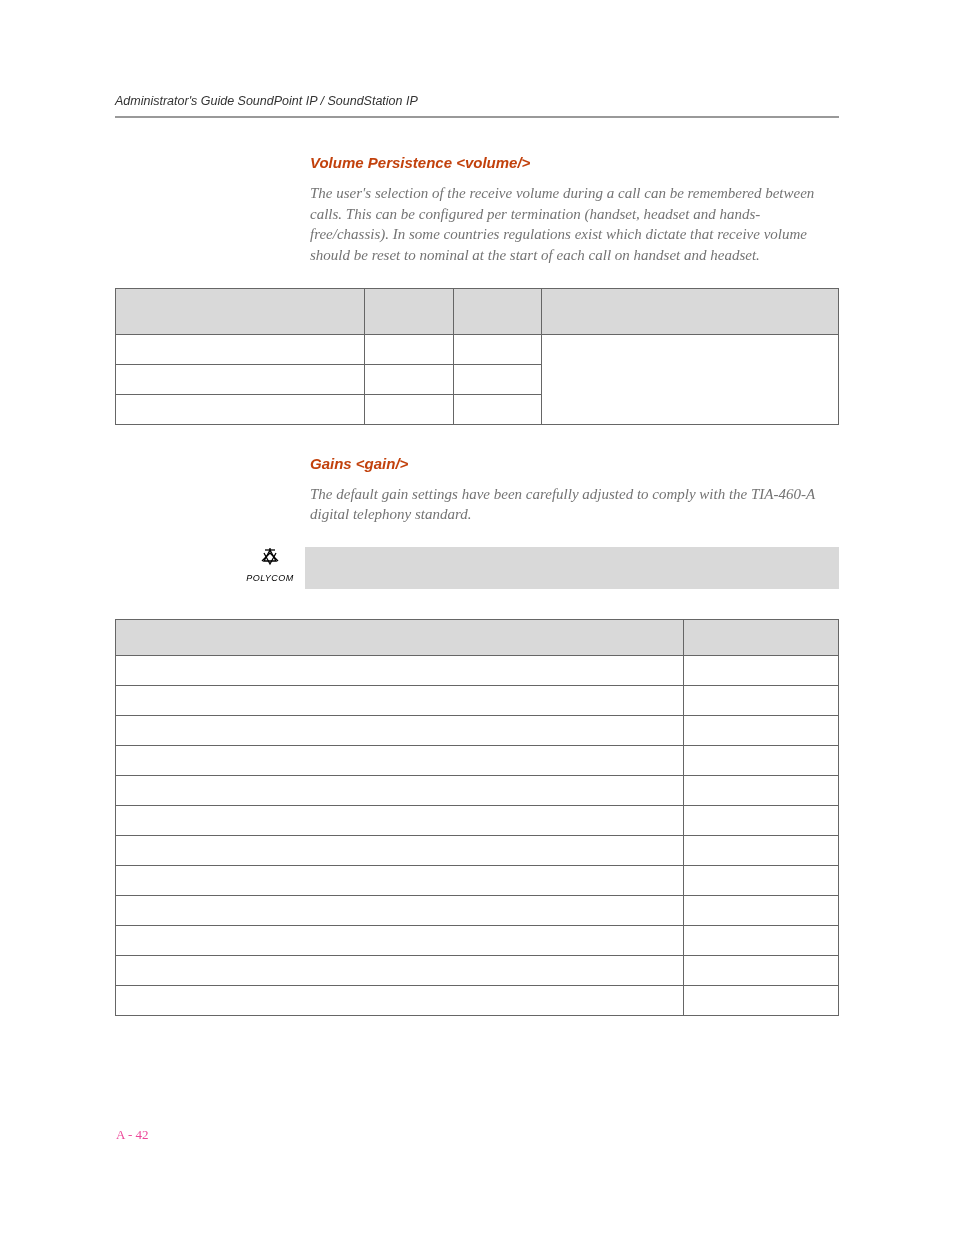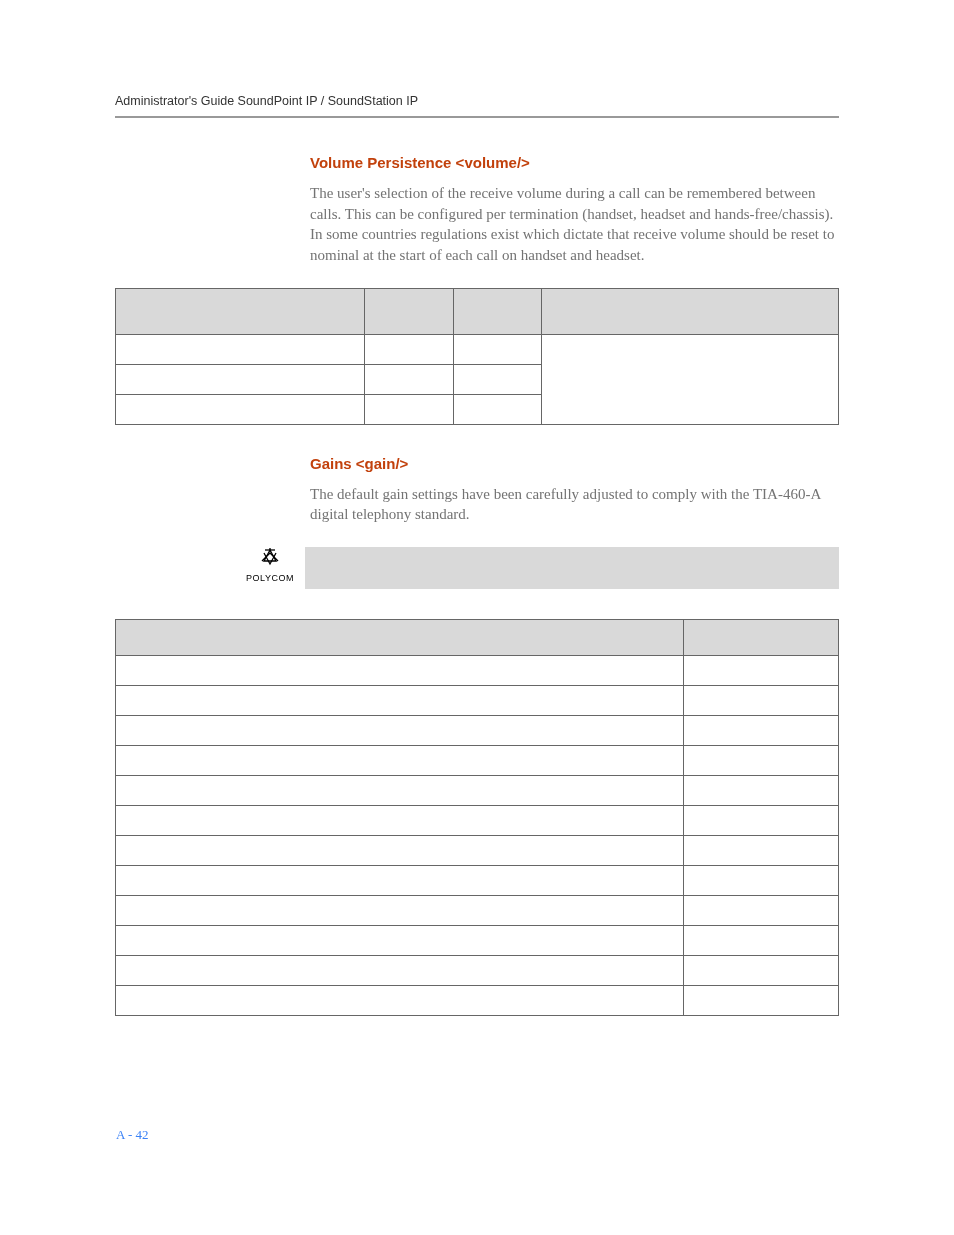--- a/index.html
+++ b/index.html
@@ -10,20 +10,21 @@
   body {
     background: #ffffff;
     width: 954px;
     height: 1235px;
     position: relative;
     font-family: Georgia, 'Times New Roman', serif;
     color: #000;
   }
   .page {
     padding: 94px 115px 8px 115px;
+    font-style: italic;
   }
   .running-header {
     font-family: 'Trebuchet MS', 'Arial Narrow', Arial, sans-serif;
     font-size: 12.5px;
     color: #333;
     padding-bottom: 8px;
     border-bottom: 2px solid #999;
     margin-bottom: 36px;
   }
   .indent-block {
@@ -95,21 +96,21 @@
     flex: 1;
     background: #d9d9d9;
     height: 42px;
   }
   .page-number {
     position: absolute;
     bottom: 92px;
     left: 116px;
     font-family: 'Book Antiqua', Palatino, Georgia, serif;
     font-size: 13px;
-    color: #3b82f6;
+    color: #ec4899;
   }
 </style>
 </head>
 <body>
 
 <div class="page">
   <div class="running-header">Administrator's Guide SoundPoint IP / SoundStation IP</div>
 
   <div class="indent-block">
     <div class="section-heading">Volume Persistence &lt;volume/&gt;</div>

